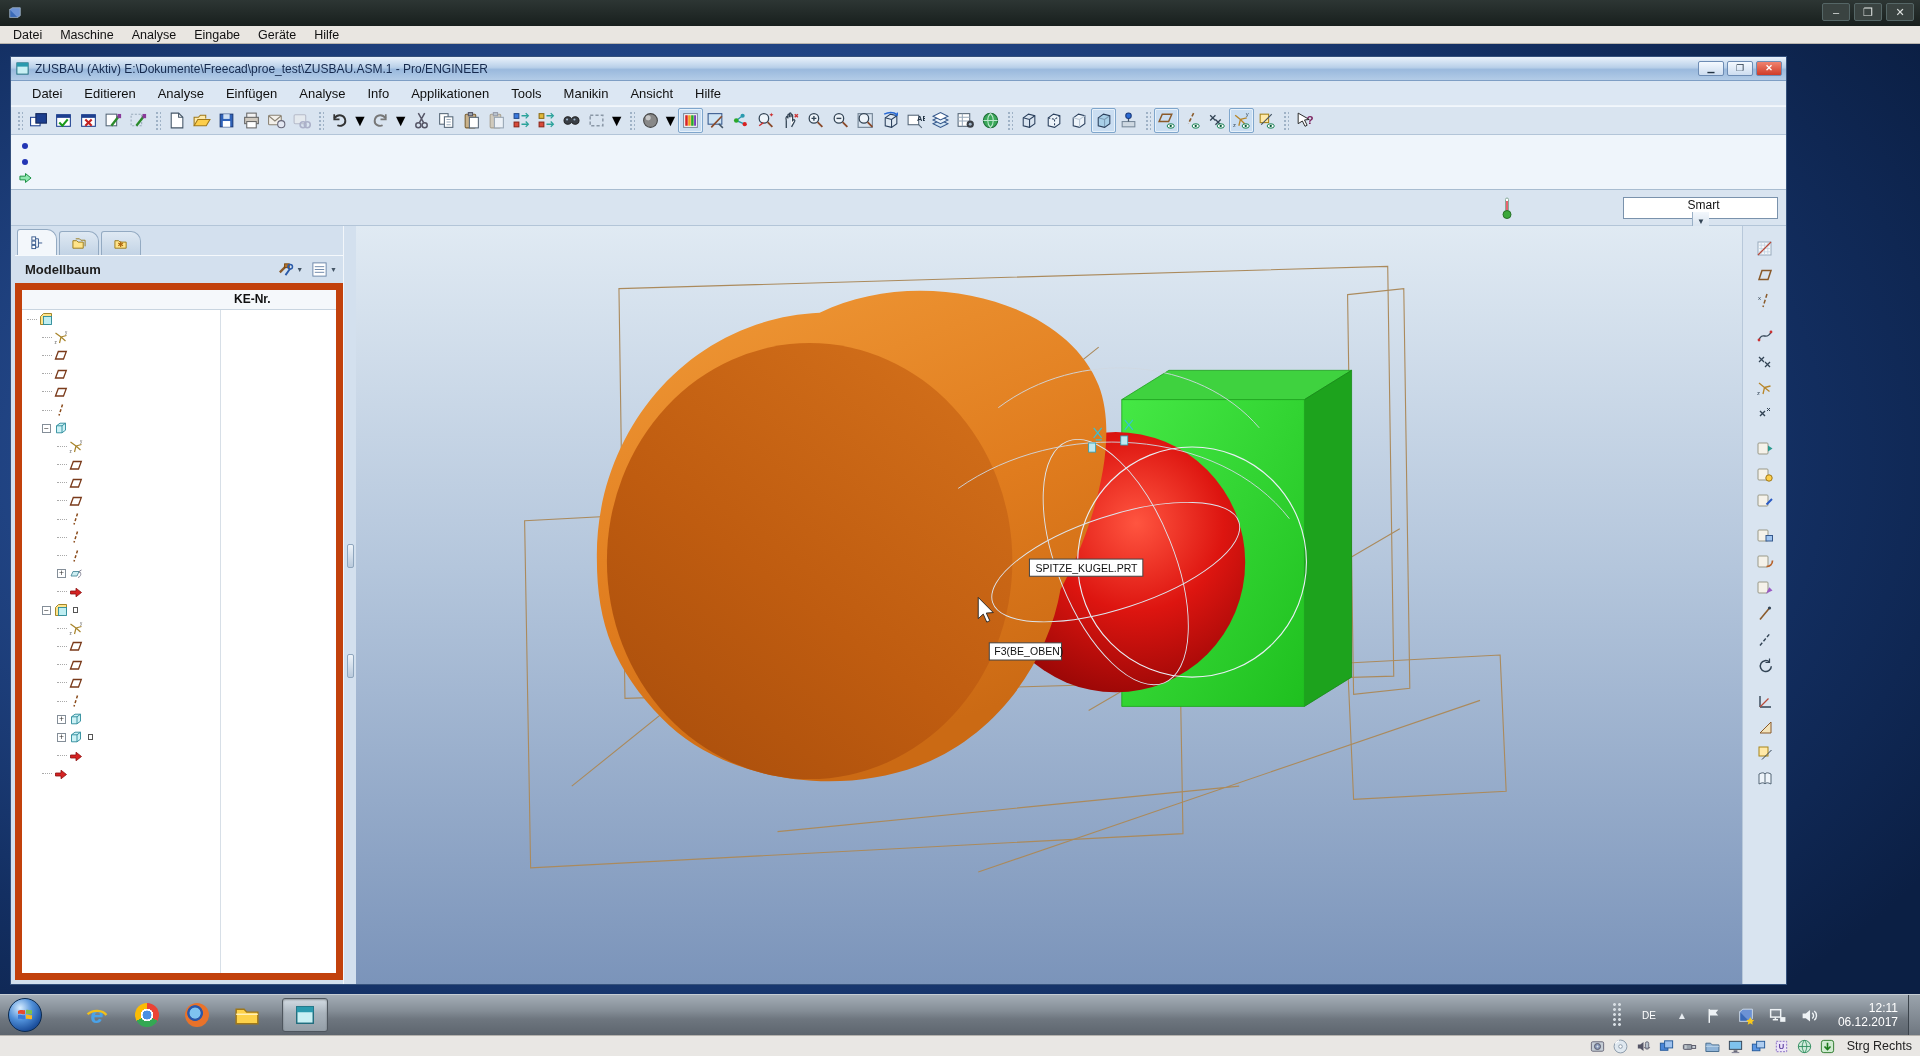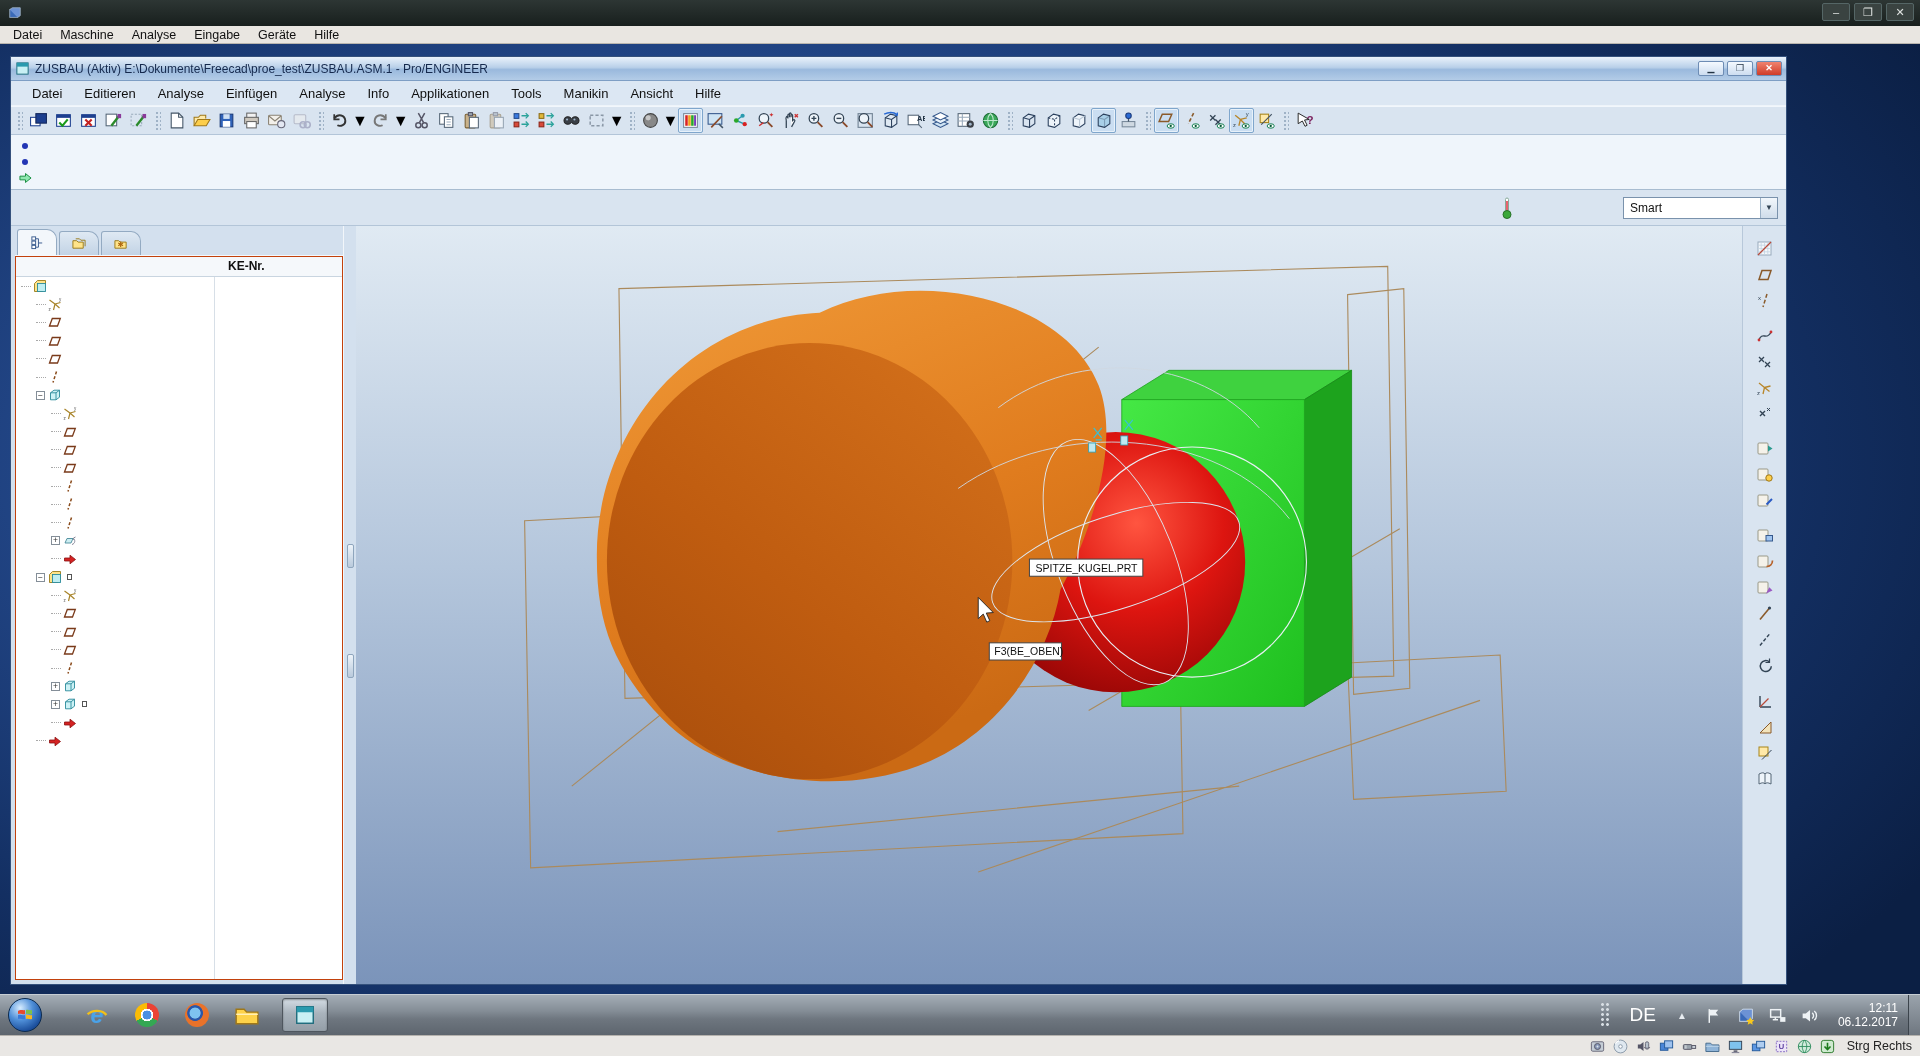--- a/index.html
+++ b/index.html
@@ -29,36 +29,36 @@
   .ti{width:25px;height:25px;display:flex;align-items:center;justify-content:center;position:relative;border:1px solid transparent;border-radius:2px;}
   .ti svg{width:19px;height:19px;}
   .ti.pressed{background:#cadeف2;background:#cadef2;border:1px solid #7fa6cc;box-shadow:0 0 0 1px #e7f1fa inset;}
   .tiw{display:flex;align-items:center;}
   .p-messages{height:55px;background:#eff5fb;border-bottom:1px solid #a8bcd0;padding:3px 0 0 6px;overflow:hidden;}
   .msg{display:flex;align-items:center;height:16px;font-size:12.5px;color:#1a1a1a;}
   .msg .mi{width:16px;display:flex;justify-content:center;}
   .dotb{width:6px;height:6px;border-radius:50%;background:#2336b4;}
   .p-filterrow{height:36px;background:#d9e4f0;border-bottom:1px solid #b3c5d8;position:relative;}
   .thermo{position:absolute;right:272px;top:6px;}
-  .smartbox{position:absolute;right:8px;top:7px;width:155px;height:22px;background:#fff;border:1px solid #7a92ac;display:flex;align-items:center;}
+  .smartbox{position:absolute;right:8px;top:7px;width:155px;height:22px;background:#fff;border:1px solid #7a92ac;display:flex;align-items:center;flex-direction:column;}
   .smartbox .val{flex:1;font-size:12px;padding-left:6px;color:#111;}
   .smartbox .ddb{width:17px;height:20px;background:linear-gradient(#f2f7fc,#cfdcea);border-left:1px solid #9ab0c6;font-size:8px;text-align:center;line-height:20px;color:#345;}
   .p-main{flex:1;display:flex;min-height:0;}
   
   .lpanel{width:332px;background:#d3e0ee;display:flex;flex-direction:column;padding:3px 0 4px 4px;}
   .ltabs{height:27px;display:flex;align-items:flex-end;gap:2px;padding-left:2px;border-bottom:1px solid #f5f9fc;}
   .ltab{width:40px;height:24px;background:linear-gradient(#dfe9f3,#c2d3e5);border:1px solid #93aac2;border-bottom:none;border-radius:3px 10px 0 0;display:flex;align-items:center;justify-content:center;}
   .ltab.active{background:#f3f7fb;height:26px;}
   .lhead{height:27px;display:flex;align-items:center;padding:0 6px 0 10px;}
   .lhead .t{font-size:13px;font-weight:bold;color:#1c1c1c;}
   .lhead .sp{flex:1;}
   .lhbtn{display:flex;align-items:center;margin-left:8px;}
   .lhbtn svg{width:17px;height:17px;}
   .lhbtn .dd{font-size:7px;color:#456;margin-left:2px;}
-  .treebox{flex:1;background:#fff;border:1px solid #c2410c;margin-right:0;position:relative;overflow:hidden;}
+  .treebox{flex:1;background:#fff;border:7px solid #c2410c;margin-right:0;position:relative;overflow:hidden;}
   .thdr{height:20px;border-bottom:1px solid #c9d5e0;background:#f5f8fb;position:relative;}
   .thdr .ke{position:absolute;left:212px;top:2px;font-size:12px;font-weight:bold;color:#111;}
   .tcol{position:absolute;left:198px;top:0;bottom:0;width:1px;background:#d7dfe7;}
   .trow{height:18.2px;display:flex;align-items:center;position:relative;font-size:12px;color:#000;}
   .trow .tdots{height:1px;border-bottom:1px dotted #a9a9a9;margin-right:2px;}
   .texp{width:9px;height:9px;border:1px solid #848e98;background:#fff;font-size:8.5px;line-height:7px;text-align:center;color:#333;margin-right:3px;flex:none;}
   .tic{width:15px;height:14px;margin-right:4px;flex:none;display:flex;align-items:center;}
   .tic svg{width:14px;height:14px;}
   .tpre{width:5px;height:6px;border:1px solid #555;margin-right:2px;flex:none;}
   .tlab{white-space:nowrap;}
@@ -78,21 +78,21 @@
   #taskbar{position:absolute;left:0;top:950px;width:1920px;height:41px;background:linear-gradient(#a4adb6,#848d96 40%,#6e767f 60%,#5d656e);border-top:1px solid #c6cdd4;display:flex;align-items:center;}
   .startorb{width:34px;height:34px;border-radius:50%;margin-left:8px;background:radial-gradient(circle at 35% 28%,#d6ecff,#4f8fd8 40%,#1c4f9c 75%,#0d2d60);border:1px solid #0a2a50;display:flex;align-items:center;justify-content:center;}
   .ql{display:flex;align-items:center;gap:20px;margin-left:40px;}
   .qlb{width:30px;height:30px;display:flex;align-items:center;justify-content:center;}
   .qlb svg{width:26px;height:26px;}
   .chrome-ball{width:24px;height:24px;border-radius:50%;background:radial-gradient(circle at center,#4a90e2 0 26%,#fff 27% 37%,transparent 38%),conic-gradient(#ea4335 0 120deg,#34a853 120deg 240deg,#fbbc05 240deg 360deg);}
   .ff-ball{width:24px;height:24px;border-radius:50%;background:radial-gradient(circle at 42% 42%,#7ec2f0 0 26%,#2a56a8 30% 38%,#e8722a 42% 78%,#b8431a 100%);}
   .appbtn{width:46px;height:34px;margin-left:20px;border:1px solid #4e565e;border-radius:3px;background:linear-gradient(#d4dde5,#a9b3bc 45%,#949ea7);box-shadow:0 1px 2px rgba(0,0,0,.35) inset;display:flex;align-items:center;justify-content:center;}
   .tray{margin-left:auto;display:flex;align-items:center;height:100%;}
   .traygrip{width:10px;height:26px;margin-right:10px;background-image:radial-gradient(circle,#d6dde2 38%,transparent 42%);background-size:5px 5px;}
-  .lang{color:#fff;font-size:19px;padding:0 10px;}
+  .lang{color:#fff;font-size:10px;padding:0 10px;}
   .trayi{width:26px;height:26px;display:flex;align-items:center;justify-content:center;margin:0 3px;}
   .trayi svg{width:19px;height:19px;}
   .uparr{color:#e8ecf0;font-size:10px;}
   .clock{color:#fff;font-size:12px;text-align:right;line-height:14px;margin:0 10px 0 12px;}
   .showdesk{width:12px;height:41px;border-left:1px solid #3c444c;background:linear-gradient(#9aa3ac,#6e767f);}
   
   #vb-status{position:absolute;left:0;top:1035px;width:1920px;height:21px;background:#e9e7e4;border-top:1px solid #b5b2ad;display:flex;align-items:center;justify-content:flex-end;padding-right:4px;}
   .vbsi{width:19px;height:19px;display:flex;align-items:center;justify-content:center;margin:0 2px;}
   .vbsi svg{width:17px;height:17px;}
   .vbs-label{font-size:12.5px;color:#222;margin:0 4px 0 8px;white-space:nowrap;}
@@ -631,20 +631,40 @@
                   <path d="M2 5h4l1.5 1.5H13V13H2z" fill="#ffe48a" stroke="#9a7a1a"></path>
                   <path d="M5 3h4l1.5 1.5H15V11" fill="none" stroke="#9a7a1a"></path>
                 </svg>
             </div>
             <div class="ltab">
               <svg width="16" height="15" viewBox="0 0 17 16">
                   <path d="M2 5h4l1.5 1.5H14V13H2z" fill="#ffe48a" stroke="#9a7a1a"></path>
                   <text x="8" y="11.5" text-anchor="middle" font-size="8" fill="#b06a10">✱</text>
                 </svg>
             </div>
+          </div>
+          <div class="lhead">
+            <span class="t">Modellbaum</span>
+            <span class="sp"></span>
+            <span class="lhbtn">
+              <svg viewBox="0 0 18 18">
+                  <path d="M3 12l6-6" stroke="#8a5a2a" stroke-width="2.4"></path>
+                  <rect x="8" y="3" width="5" height="4" fill="#b8742a" stroke="#7a4a12"></rect>
+                  <path d="M9 15l5-7" stroke="#2a5aa8" stroke-width="2"></path>
+                  <circle cx="14" cy="6" r="2.4" fill="none" stroke="#2a5aa8" stroke-width="1.6"></circle>
+                </svg>
+              <span class="dd">▼</span>
+            </span>
+            <span class="lhbtn">
+              <svg viewBox="0 0 18 18">
+                  <rect x="2" y="2" width="14" height="14" fill="#fff" stroke="#6b86a8"></rect>
+                  <path d="M4 6h10M4 9h10M4 12h10" stroke="#6b86a8"></path>
+                </svg>
+              <span class="dd">▼</span>
+            </span>
           </div>
           <div class="treebox">
             <div class="tcol"></div>
             <div class="thdr">
               <span class="ke">KE-Nr.</span>
             </div>
             <div id="tree-rows">
                 <div class="trow">
        <span style="width:5px;flex:none"></span>
                   <span class="tdots" style="width:10px"></span>

